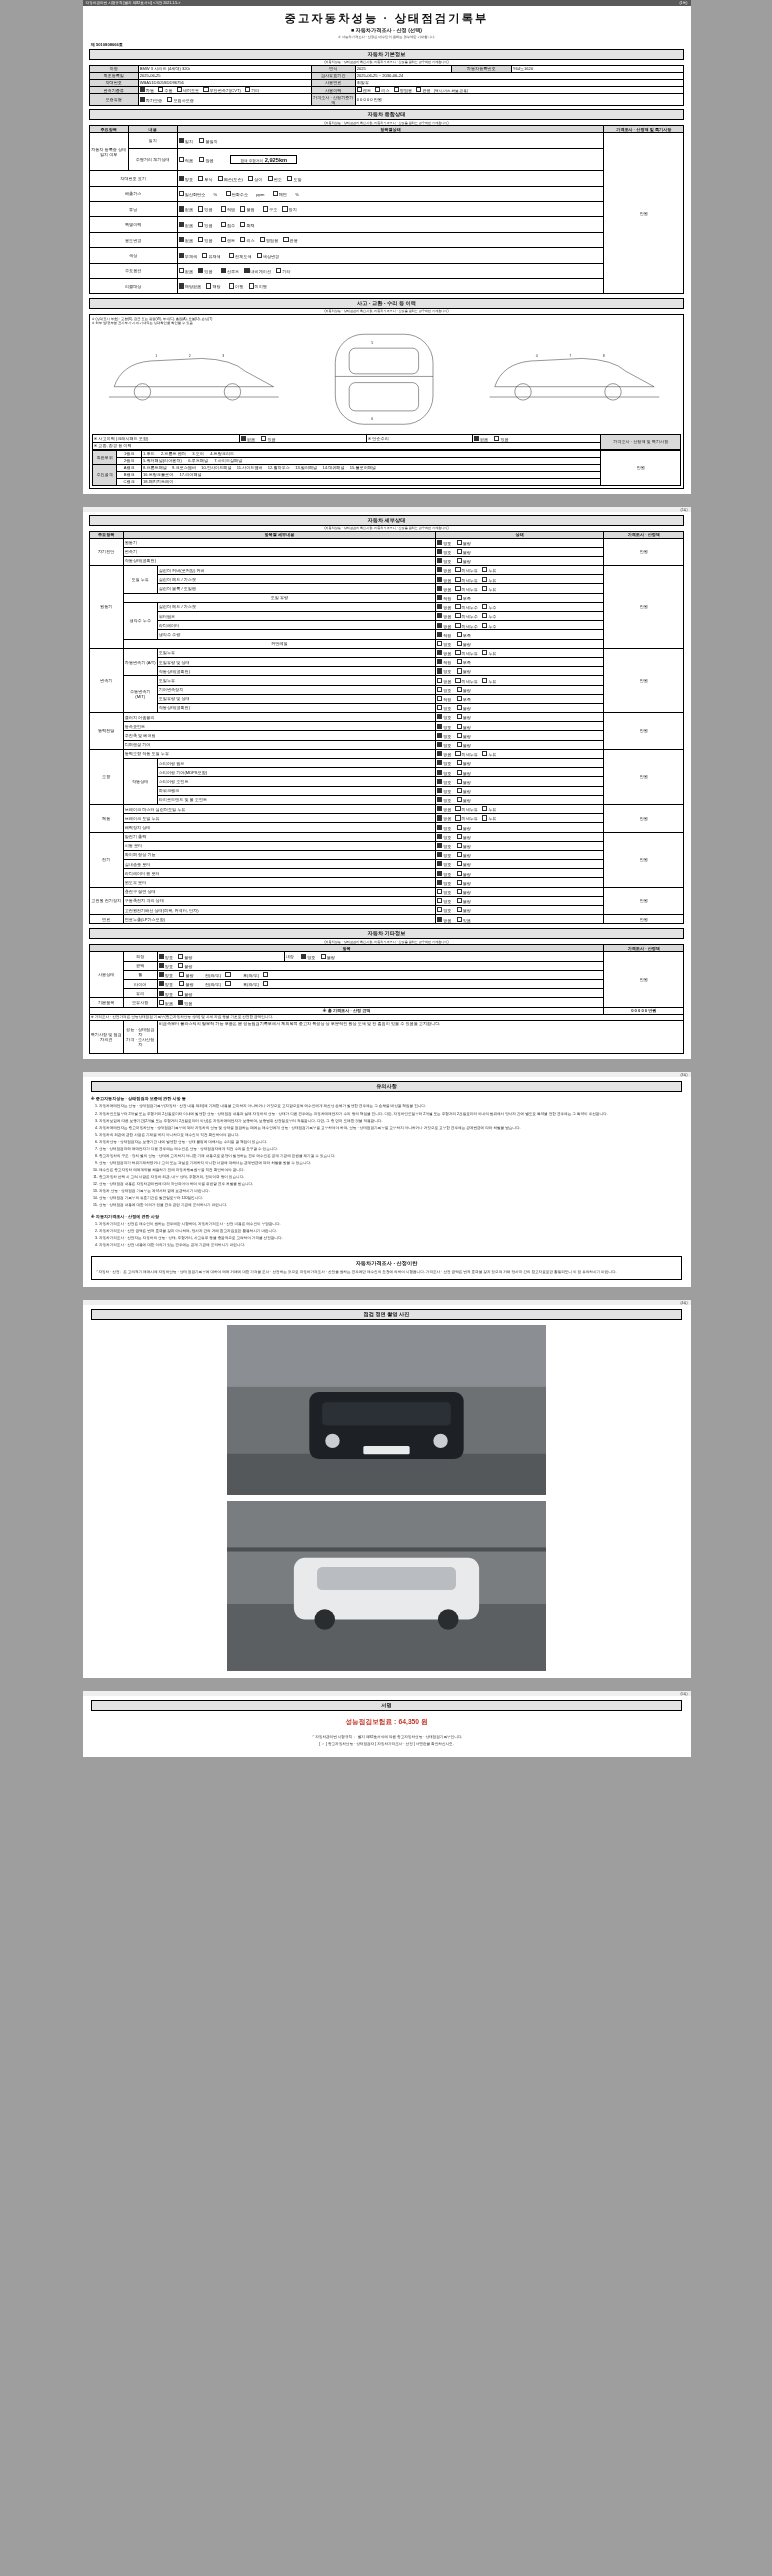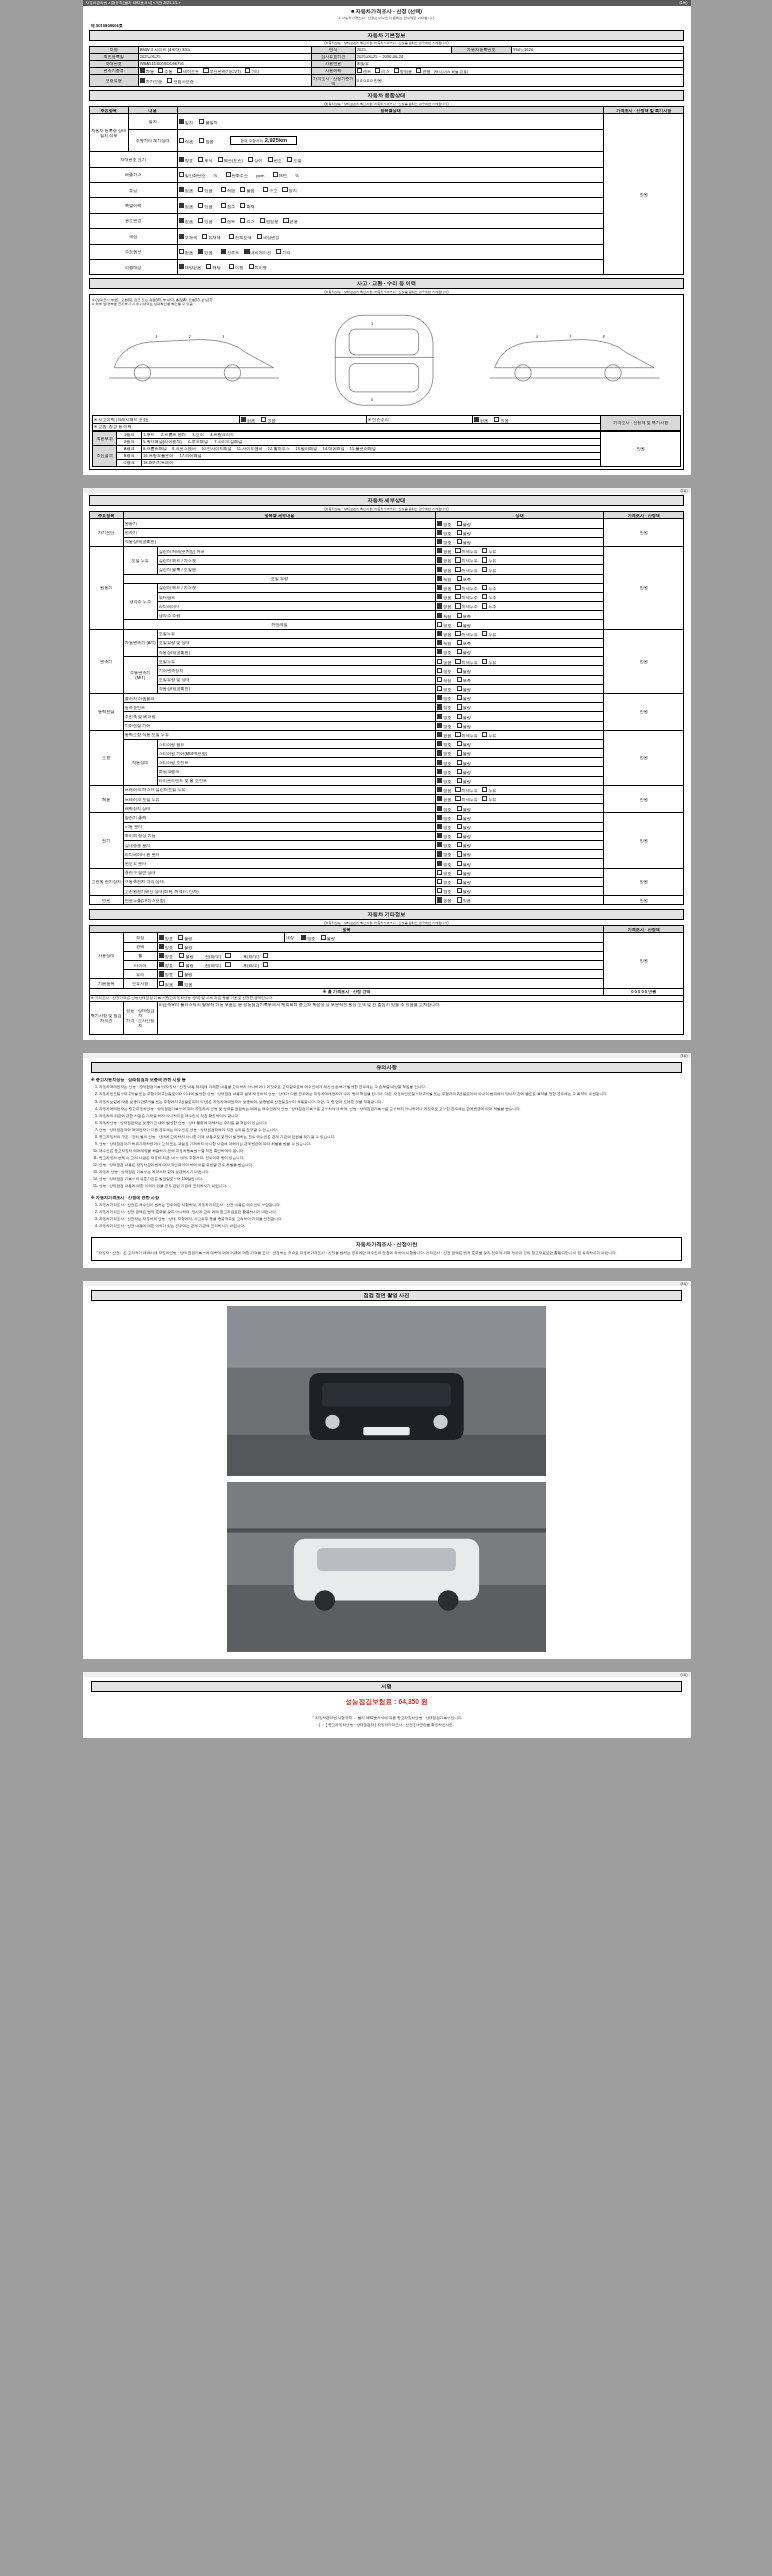--- a/index.html
+++ b/index.html
@@ -41,20 +41,21 @@
 
 <div class="page">
 
   <div class="sheet doc1" style="width:608px;">
     <div class="hdrstrip">
       <span>자동차관리법 시행규칙 [별지 제82호서식] &lt;개정 2021.1.5.&gt;</span>
       <span>(1쪽)</span>
     </div>
 
     <div style="padding:2.1px 6.2px 5.2px;">
+      <div class="bigtitle">중고자동차성능 · 상태점검기록부</div>
       <div class="subtitle">■ 자동차가격조사 · 산정 (선택)</div>
       <div class="subtitle2">※ 자동차가격조사 · 산정은 매수인이 원하는 경우에만 기재합니다.</div>
       <div class="docno">제 5010808666호</div>
 
       <div class="sec-bar">자동차 기본정보</div>
       <div class="c" style="font-size:3.1px;padding:0.5px 0;">(자동차성능 · 상태점검자 확인사항, 자동차가격조사 · 산정을 원하는 경우에만 기재합니다)</div>
       <table>
         <tbody>
             <tr>
           <td class="gray c" style="width:46px">차명</td>

